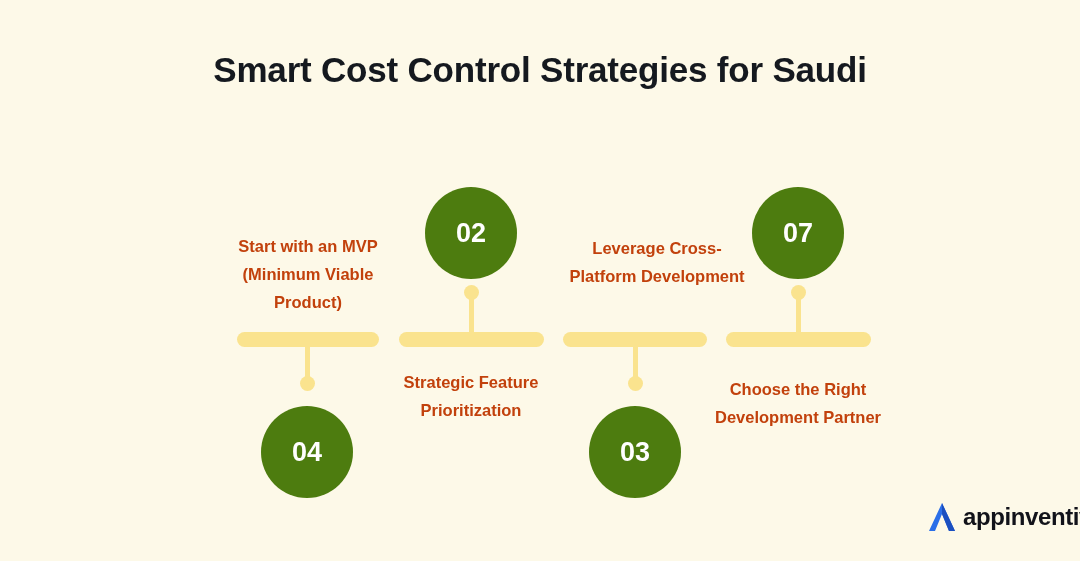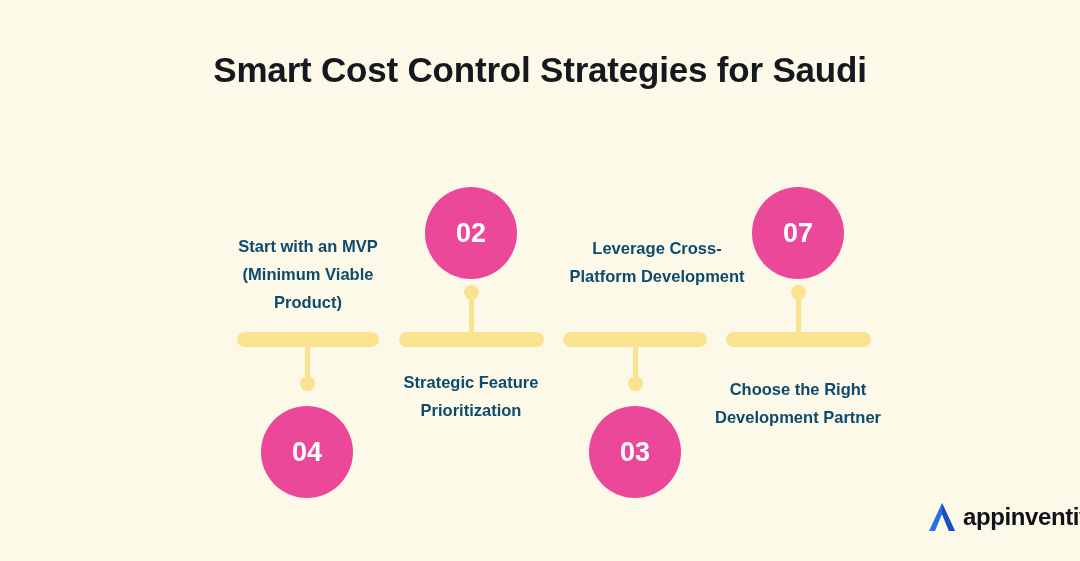--- a/index.html
+++ b/index.html
@@ -74,36 +74,36 @@
     border-radius: 50%;
     background: #FAE38E;
   }
 
   
   .circle {
     position: absolute;
     width: 92px;
     height: 92px;
     border-radius: 50%;
-    background: #ec4899;
+    background: #4d7c0f;
     display: flex;
     align-items: center;
     justify-content: center;
     color: #FFFFFF;
     font-size: 27px;
     font-weight: bold;
   }
 
   
   .label {
     position: absolute;
     text-align: center;
     font-size: 16.5px;
     font-weight: bold;
-    color: #0c4a6e;
+    color: #c2410c;
     line-height: 28px;
   }
 
   
   .logo {
     position: absolute;
     left: 925px;
     top: 500px;
     display: flex;
     align-items: center;

